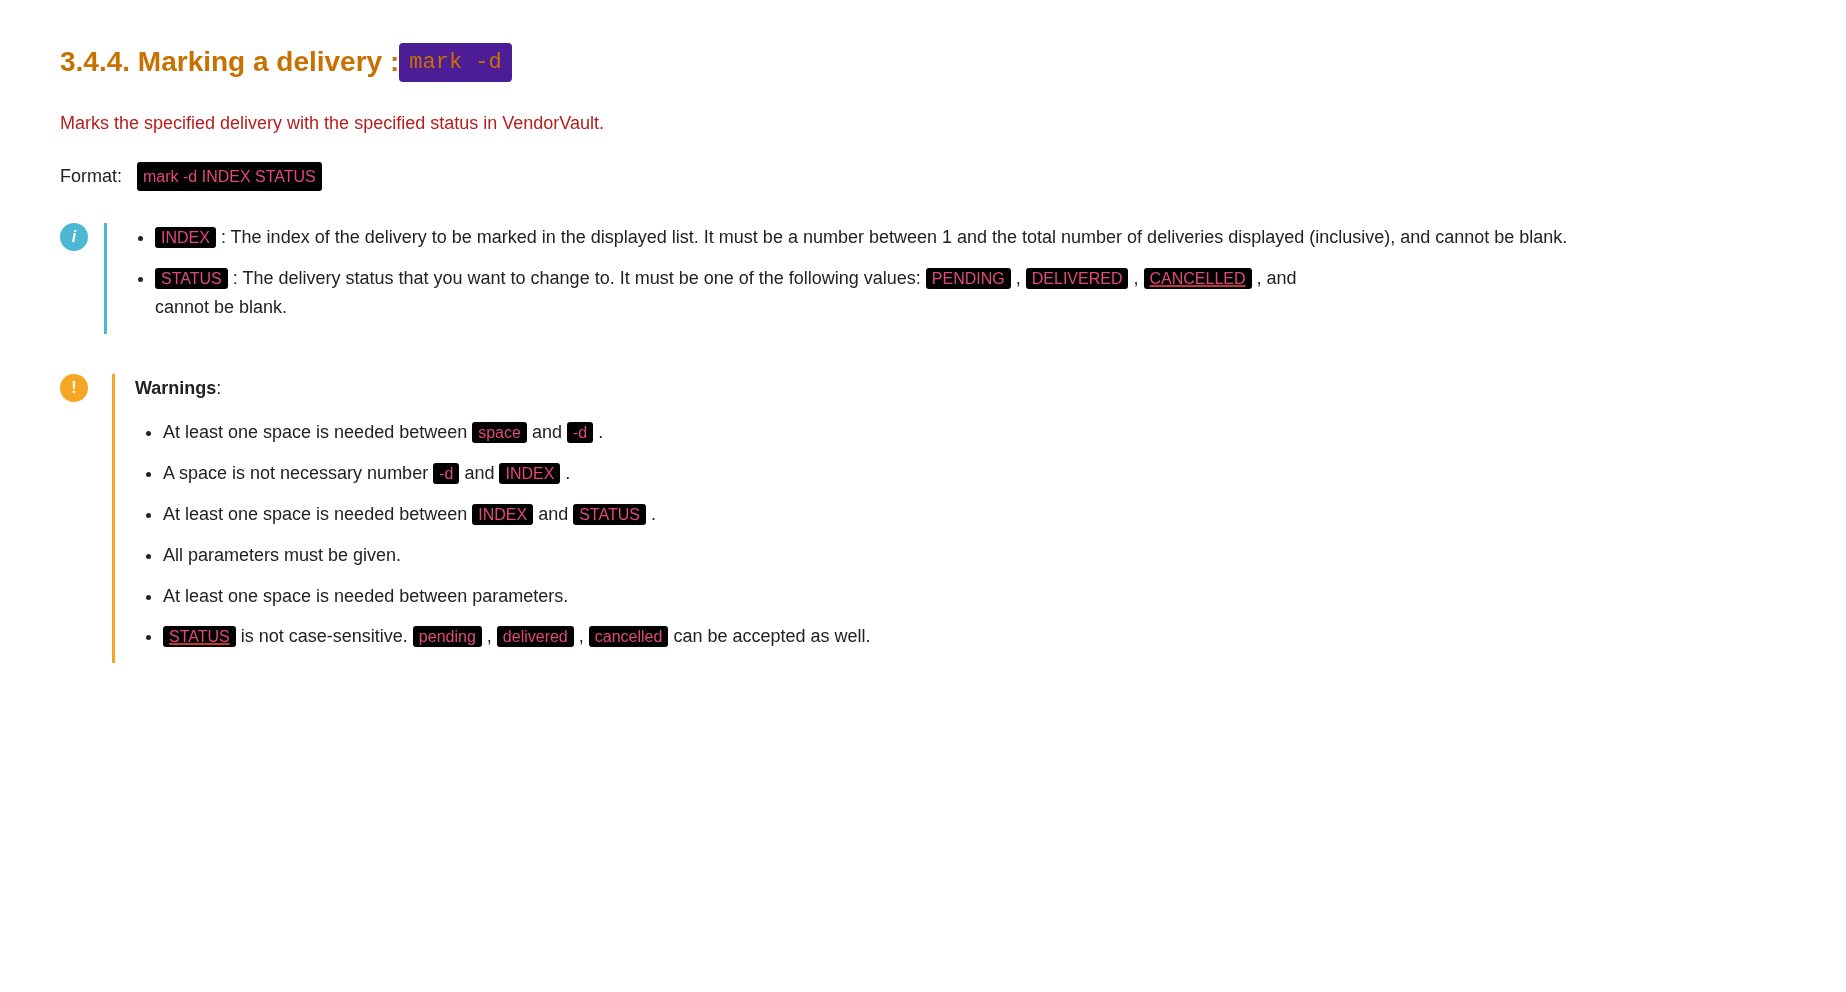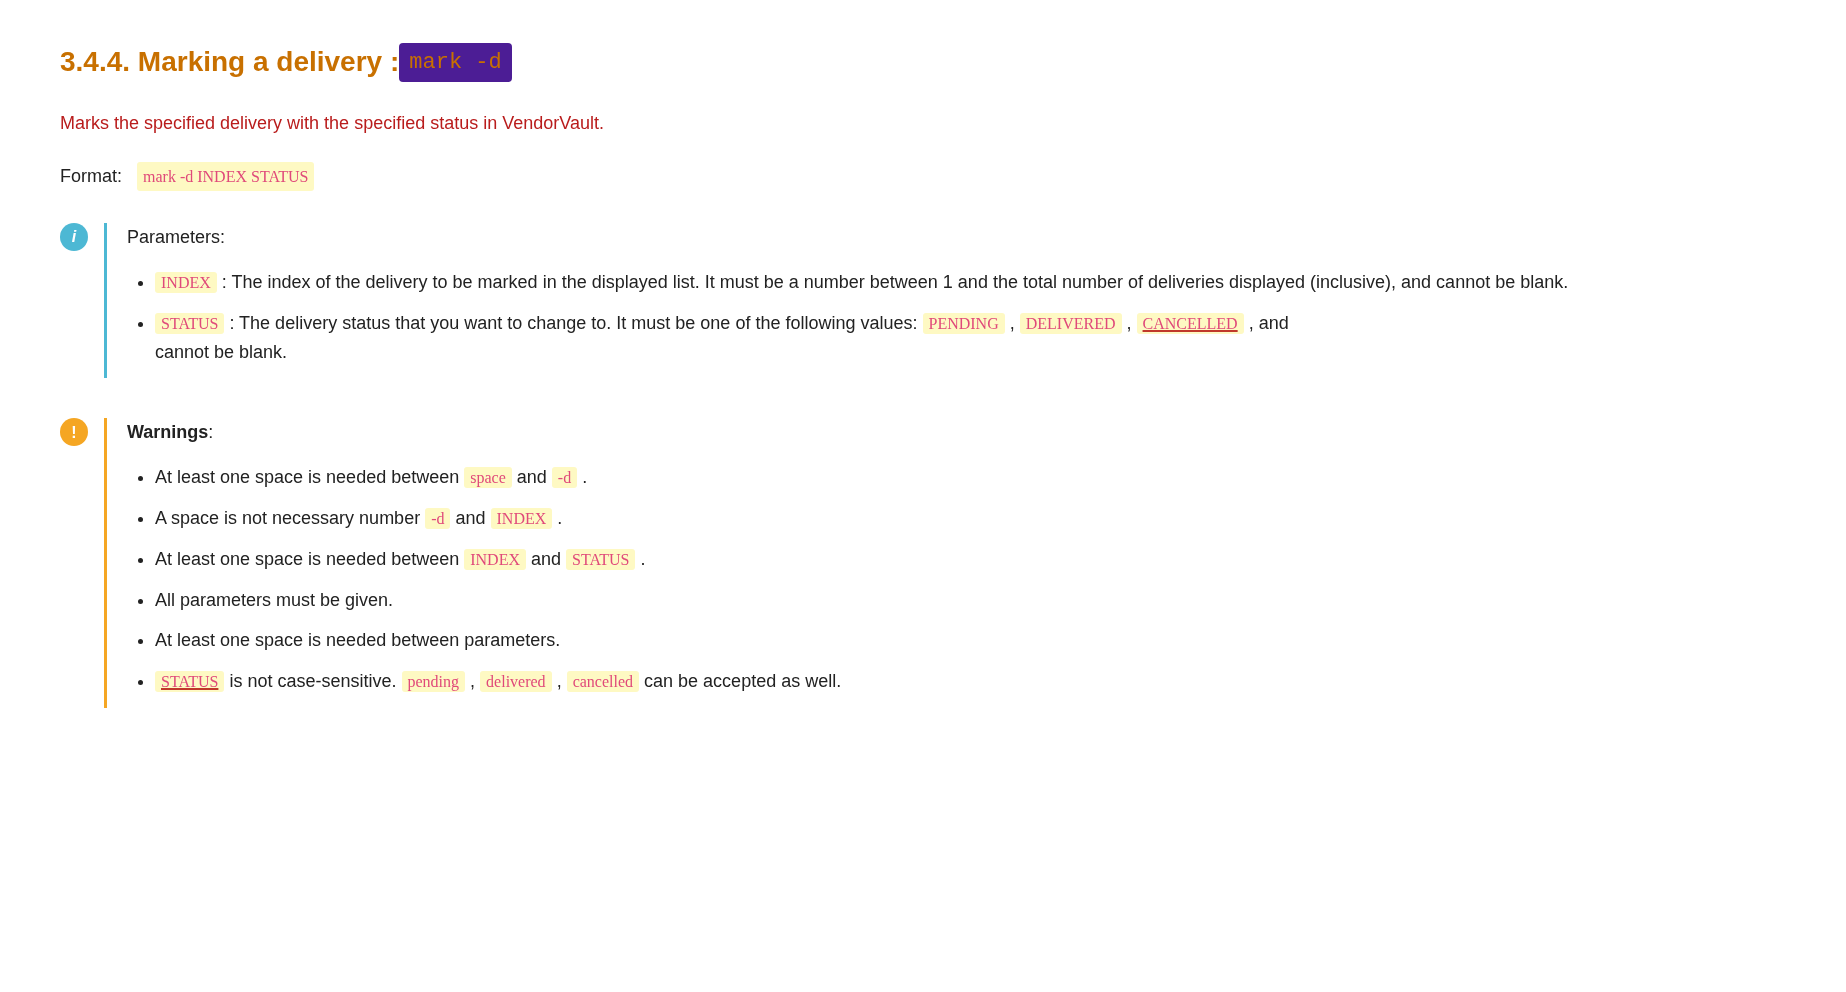--- a/index.html
+++ b/index.html
@@ -50,24 +50,24 @@
       align-items: center;
       gap: 15px;
     }
 
     .format-label {
       color: #222;
       font-weight: 400;
     }
 
     .inline-code {
-      font-family: Liberation Serif, serif;
+      font-family: Liberation Sans, sans-serif;
       font-size: 16px;
       color: #e0497a;
-      background: #fef9c3;
+      background: #000000;
       padding: 2px 6px;
       border-radius: 3px;
     }
 
     .info-block {
       display: flex;
       gap: 0;
       margin-bottom: 40px;
     }
 
@@ -102,21 +102,21 @@
       flex: 1;
       padding-left: 20px;
       border-left: 3px solid #4db8d4;
       margin-left: 0;
     }
 
     .warn-content {
       flex: 1;
       padding-left: 20px;
       border-left: 3px solid #f5a623;
-      margin-left: 0;
+      margin-left: 8px;
     }
 
     .block-title {
       font-size: 18px;
       font-weight: 400;
       margin-bottom: 16px;
       color: #222;
     }
 
     .block-title strong {
@@ -155,23 +155,20 @@
   <span class="inline-code">mark -d INDEX STATUS</span>
 </div>
 
 <div class="info-block">
   <div style="display:flex; flex-direction:column; align-items:center; margin-right: 16px;">
     <div class="icon-circle-info">
       <span>i</span>
     </div>
   </div>
   <div class="info-content">
-    <div class="block-title">
-      <span>Parameters:</span>
-    </div>
     <ul class="param-list">
       <li>
         <span class="inline-code">INDEX</span>
         <span> : The index of the delivery to be marked in the displayed list. It must be a number between 1 and the total number of deliveries displayed (inclusive), and cannot be blank.</span>
       </li>
       <li>
         <span class="inline-code">STATUS</span>
         <span> : The delivery status that you want to change to. It must be one of the following values: </span>
         <span class="inline-code">PENDING</span>
         <span> , </span>

